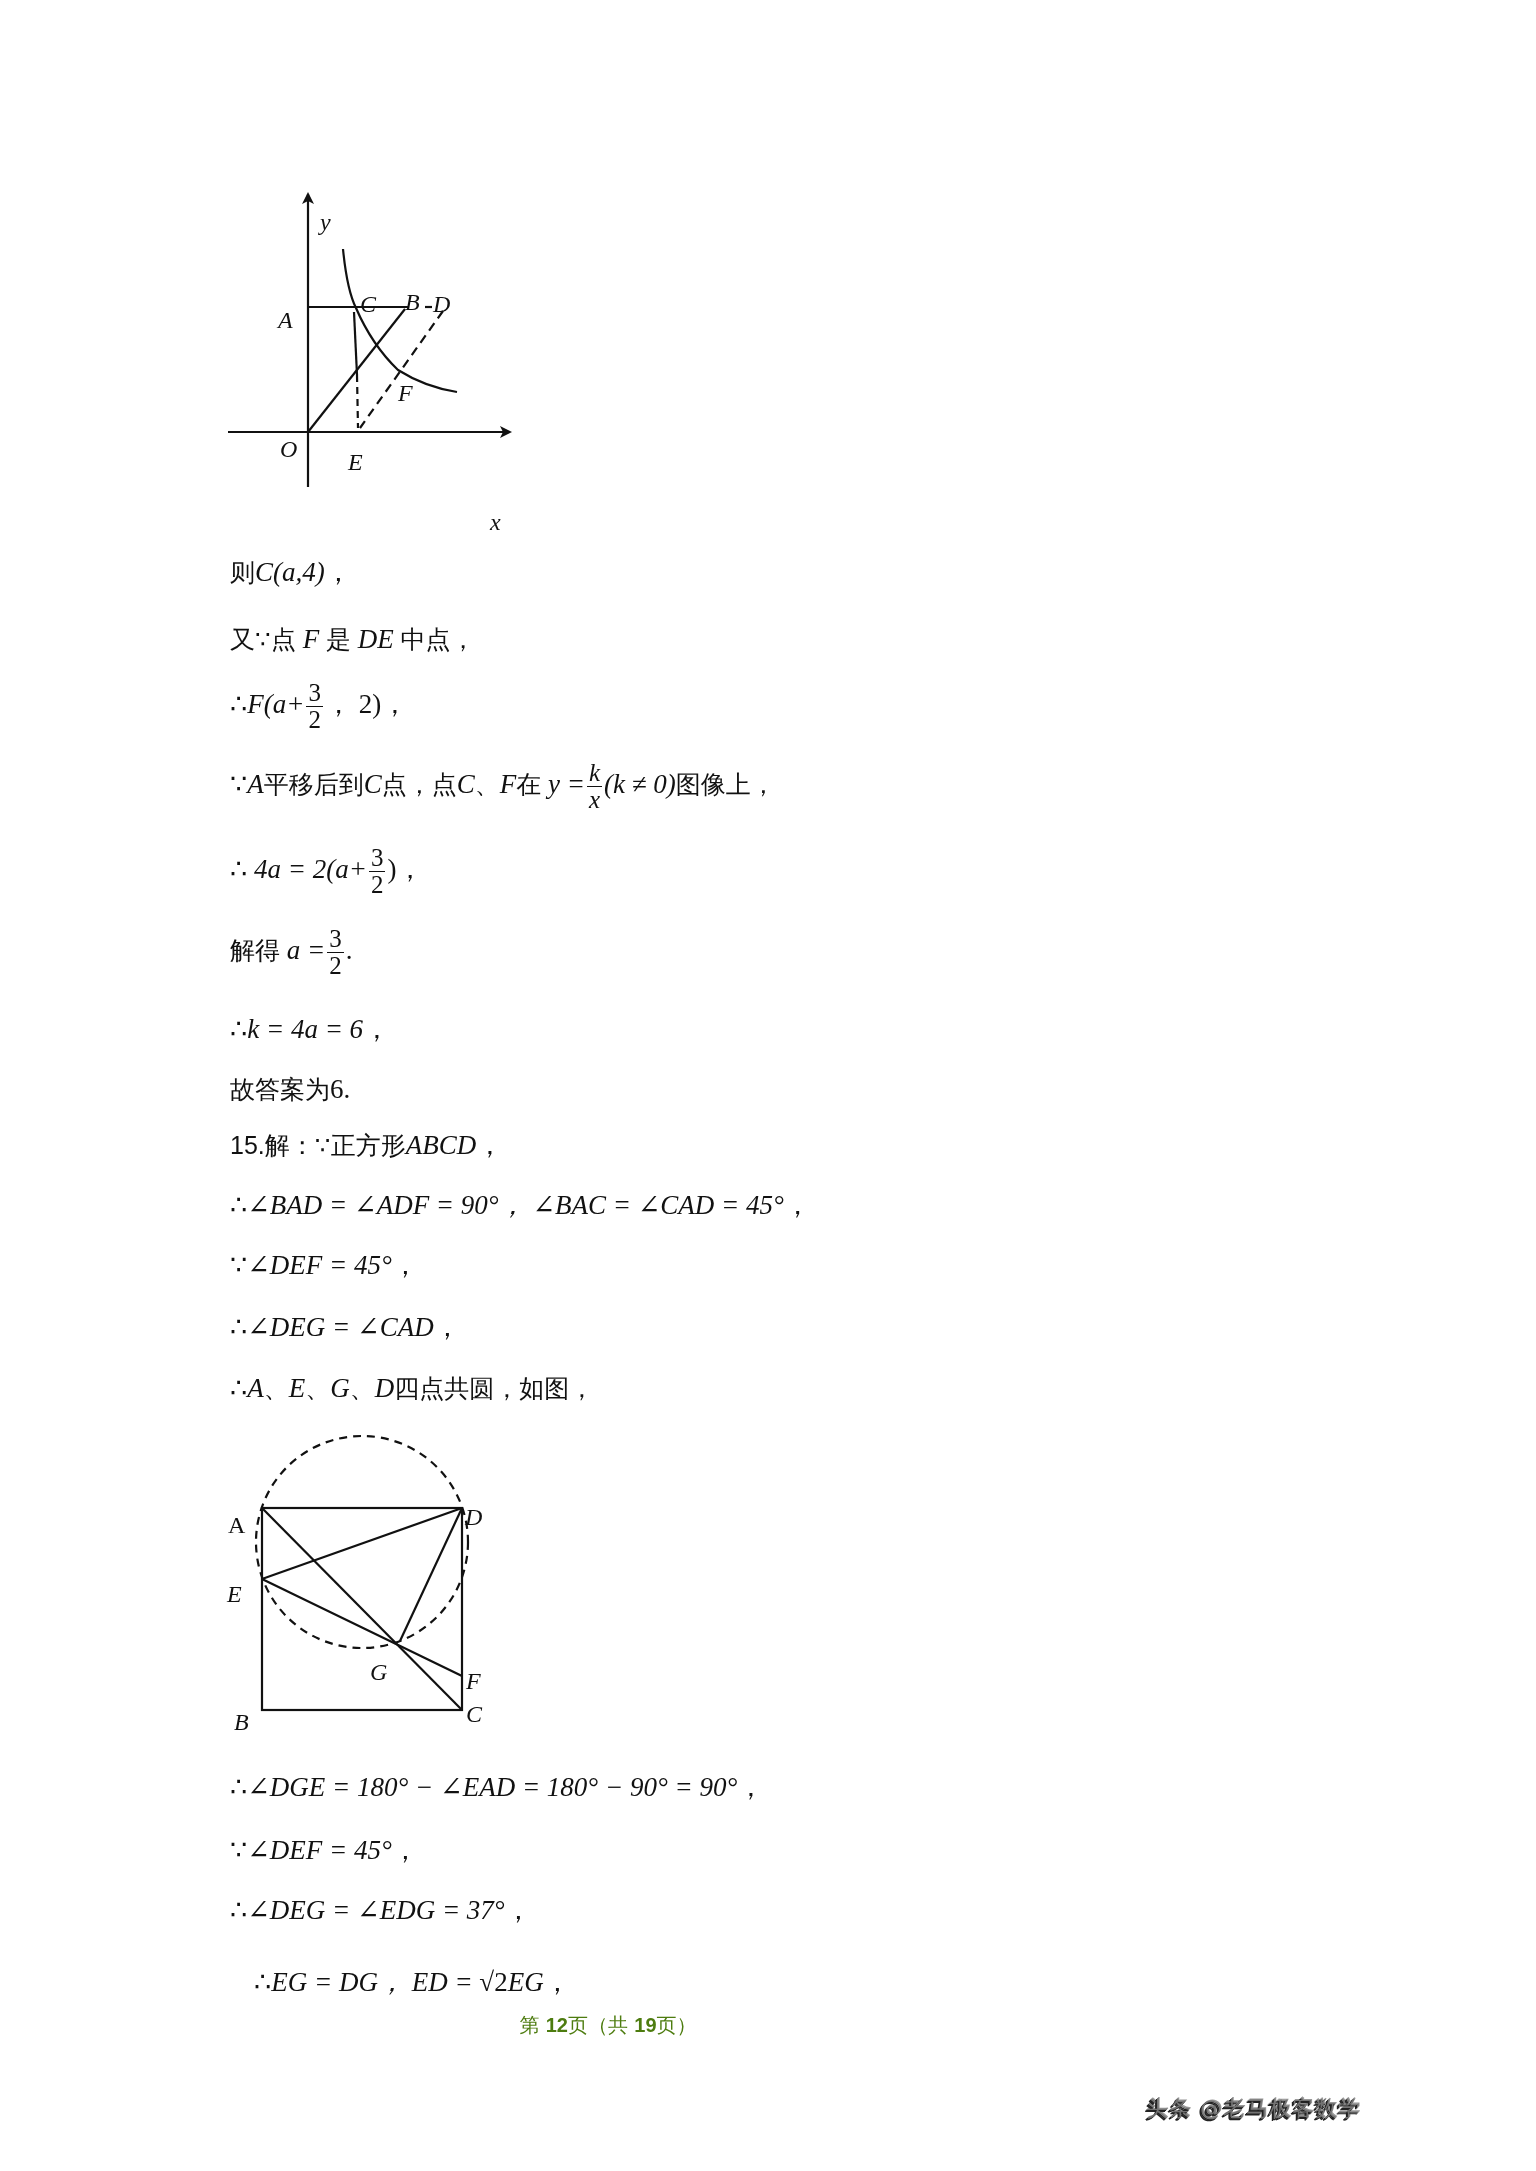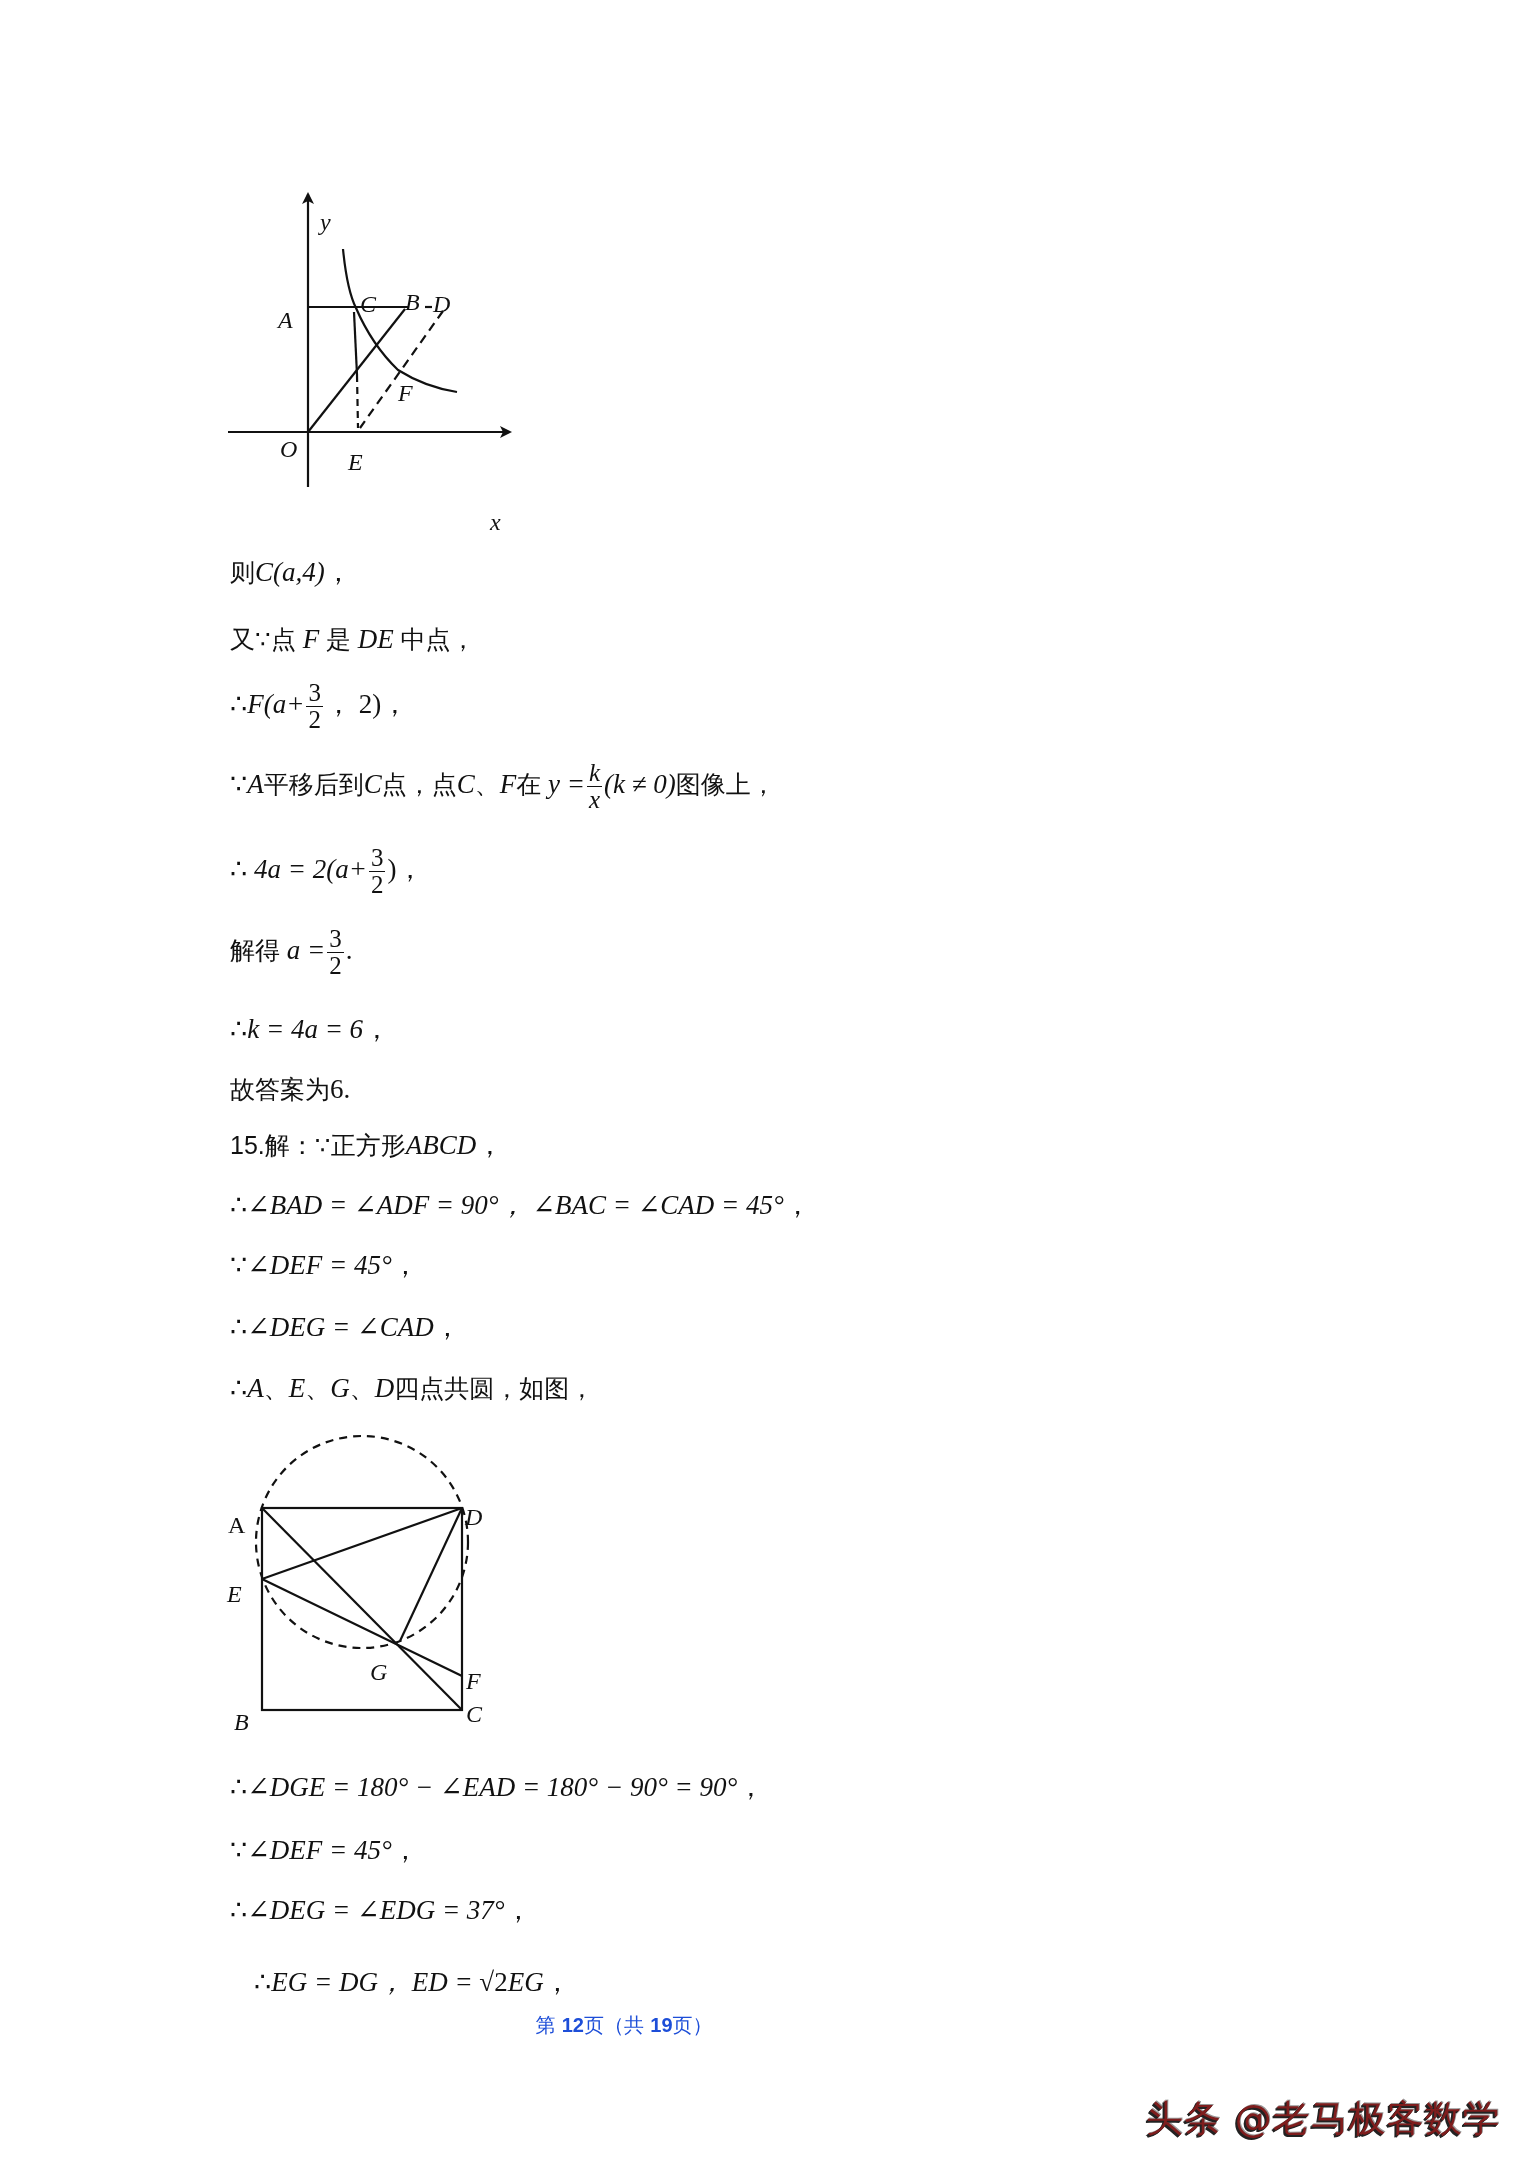--- a/index.html
+++ b/index.html
@@ -10,24 +10,24 @@
   .frac { display: inline-flex; flex-direction: column; align-items: center; vertical-align: middle;
           font-size: 25px; line-height: 26px; margin: 0 2px; }
   .frac .num { border-bottom: 1.5px solid #111; padding: 0 2px; }
   .frac .den { padding: 0 2px; }
   .cn { font-family: "DejaVu Sans", sans-serif; font-size: 25px; }
   .q { font-family: "Liberation Sans", "DejaVu Sans", sans-serif; }
   svg { position: absolute; left: 0; top: 0; }
   .lbl { font-family: "Liberation Serif", "DejaVu Serif", serif; font-style: italic; font-size: 24px; fill: #111; }
   .lbl-up { font-family: "Liberation Serif", "DejaVu Serif", serif; font-size: 24px; fill: #111; }
   .footer { position: absolute; top: 2012px; left: 0; width: 1216px; text-align: center;
-            font-family: "DejaVu Sans", sans-serif; font-size: 20px; color: #1d4ed8; margin-left: 16px; }
+            font-family: "DejaVu Sans", sans-serif; font-size: 20px; color: #4d7c0f; }
   .footer b { font-family: "Liberation Sans", sans-serif; font-weight: bold; }
   .watermark { position: absolute; left: 1146px; top: 2094px; font-family: "DejaVu Sans", sans-serif;
-               font-size: 37px; color: #7f1d1d; letter-spacing: 1px;
+               font-size: 22px; color: #737373; letter-spacing: 1px;
                text-shadow: -2px 2px 0 #222, -1px 1px 0 #222, 1px -1px 0 #999; }
 </style>
 </head>
 <body>
 
 <svg width="1536" height="560" viewBox="0 0 1536 560">
   <defs>
     <marker id="arr" markerWidth="12" markerHeight="12" refX="10" refY="6" orient="auto" markerUnits="userSpaceOnUse">
       <path d="M0,0 L12,6 L0,12 L3,6 Z" fill="#111"></path>
     </marker>

